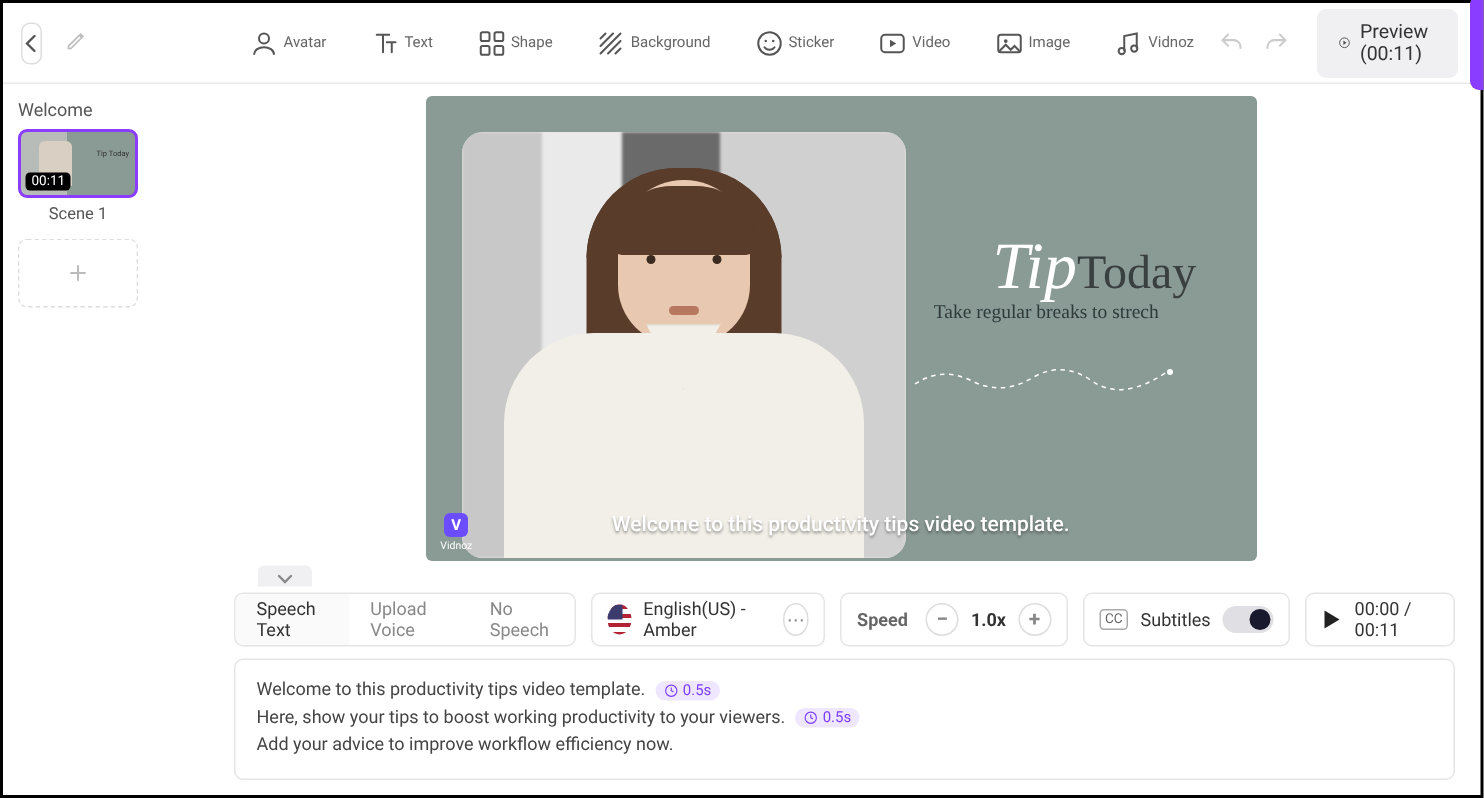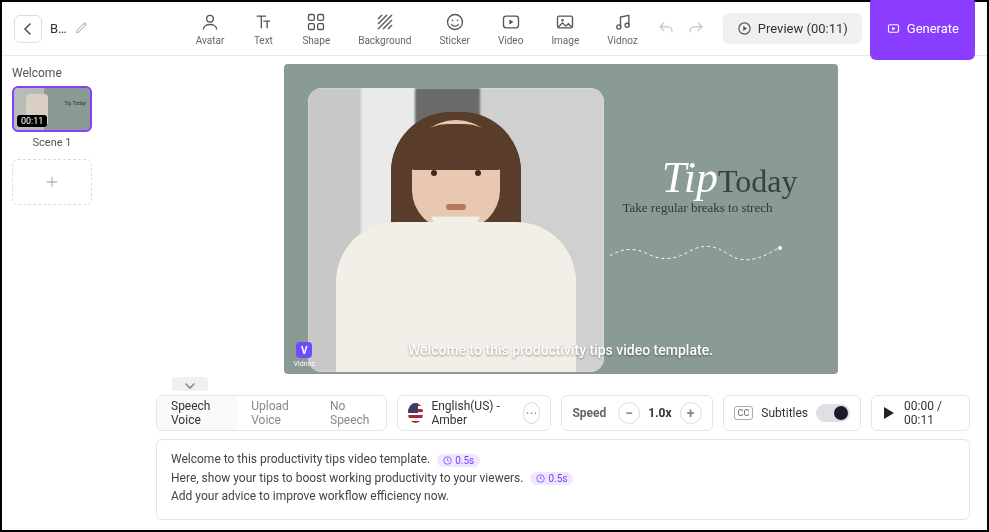--- a/index.html
+++ b/index.html
@@ -3,21 +3,21 @@
 <meta charset="utf-8">
 <style>
 * { box-sizing: border-box; margin: 0; padding: 0; font-family: -apple-system, BlinkMacSystemFont, "Segoe UI", Roboto, sans-serif; }
 body { background: #000; width: 989px; height: 532px; overflow: hidden; }
 .app { background: #fff; width: 985px; height: 528px; margin: 2px; display: flex; flex-direction: column; }
 .topbar { display: flex; align-items: center; height: 54px; border-bottom: 1px solid #eaeaea; padding: 0 12px; gap: 8px; }
 .back-btn { width: 28px; height: 28px; border: 1px solid #ddd; border-radius: 6px; display: flex; align-items: center; justify-content: center; cursor: pointer; color: #555; }
 .title-box { max-width: 40px; overflow: hidden; white-space: nowrap; font-size: 13px; color: #333; }
 .edit-icon { color: #bbb; cursor: pointer; }
 .toolbar { display: flex; gap: 28px; margin-left: 100px; }
-.tool-item { display: flex; flex-direction: column; align-items: center; gap: 2px; cursor: pointer; color: #555; }
+.tool-item { display: flex; flex-direction: row; align-items: center; gap: 2px; cursor: pointer; color: #555; }
 .tool-item .icon-wrap { width: 22px; height: 22px; display: flex; align-items: center; justify-content: center; }
 .tool-label { font-size: 10px; color: #666; }
 .spacer { flex: 1; }
 .undo-redo { display: flex; gap: 12px; color: #ccc; margin-right: 10px; }
 .undo-redo svg { cursor: pointer; }
 .preview-btn { background: #f0f0f2; border-radius: 6px; padding: 8px 14px; display: flex; align-items: center; gap: 6px; font-size: 13px; color: #333; cursor: pointer; }
 .generate-btn { background: #8b3dff; color: #fff; border-radius: 6px; padding: 24px 16px; display: flex; align-items: center; gap: 6px; font-size: 13px; cursor: pointer; }
 .body-row { flex: 1; display: flex; overflow: hidden; }
 .scenes-panel { width: 132px; padding: 10px; }
 .scenes-title { font-size: 12px; color: #555; margin-bottom: 6px; }
@@ -257,21 +257,21 @@
         <svg width="12" height="12" viewBox="0 0 12 12">
             <path d="M2 4l4 4 4-4" stroke="currentColor" stroke-width="1.6" fill="none" stroke-linecap="round"></path>
           </svg>
       </div>
     </div>
   </div>
 
   <div class="bottom-panel">
     <div class="controls-row">
       <div class="seg tabs">
-        <div class="tab active">Speech Voice</div>
+        <div class="tab active">Speech Text</div>
         <div class="tab">Upload Voice</div>
         <div class="tab">No Speech</div>
       </div>
       <div class="seg voice-sel">
         <div class="flag"></div>
         <span class="voice-name">English(US) - Amber</span>
         <div class="more-btn">⋯</div>
       </div>
       <div class="seg speed-seg">
         <span class="speed-label">Speed</span>

